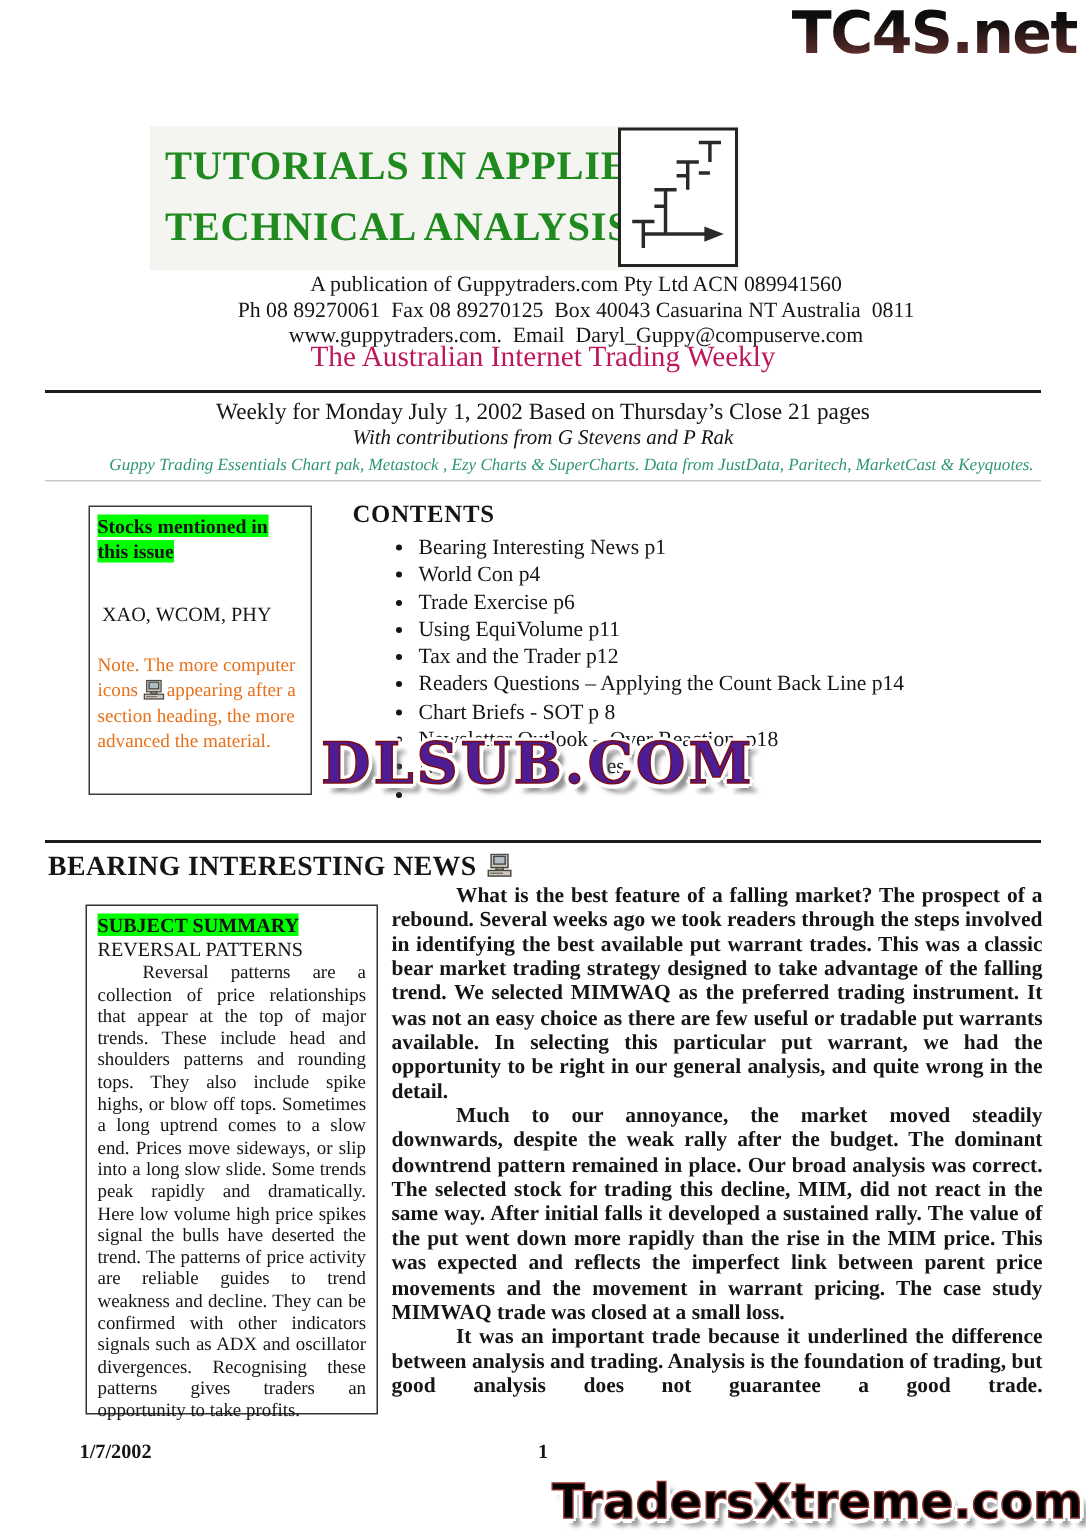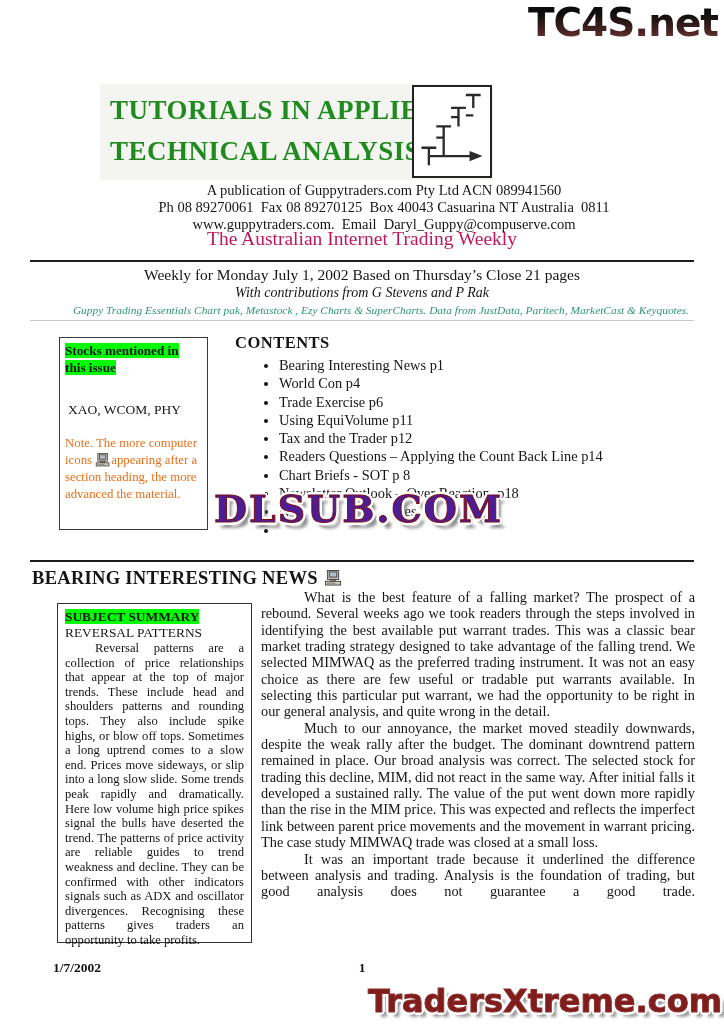--- a/index.html
+++ b/index.html
@@ -13,21 +13,21 @@
         -webkit-background-clip:text;background-clip:text;color:transparent;
         text-shadow:0 0 0 rgba(0,0,0,0);}
   .dlsub{position:absolute;left:214px;top:486px;z-index:6;
          font-family:"DejaVu Serif",serif;font-weight:bold;font-size:38px;letter-spacing:2px;
          color:#4c1d95;-webkit-text-stroke:1px #7d0c10;
          text-shadow:-2px -2px 0 #fff,2px -2px 0 #fff,-2px 2px 0 #fff,2px 2px 0 #fff,
                      -3px 0 0 #fff,3px 0 0 #fff,0 -3px 0 #fff,0 3px 0 #fff,
                      5px 6px 3px rgba(110,110,110,.75);}
   .txtreme{position:absolute;top:982px;right:2px;z-index:6;
          font-family:"DejaVu Sans",sans-serif;font-weight:bold;font-size:32px;letter-spacing:0px;
-         color:#7f1d1d;-webkit-text-stroke:1px #8c2f2c;
+         color:#000000;-webkit-text-stroke:1px #8c2f2c;
          text-shadow:-2px -2px 0 #fff,2px -2px 0 #fff,-2px 2px 0 #fff,2px 2px 0 #fff,
                      -3px 0 0 #fff,3px 0 0 #fff,0 -3px 0 #fff,0 3px 0 #fff,
                      5px 5px 3px rgba(130,130,130,.8);}
 
   
   .title-block{position:absolute;left:100px;top:84px;width:393px;height:96px;background:#f4f4f1;}
   .title-lines{position:absolute;left:10px;top:6px;font-weight:bold;font-size:27px;
                line-height:41px;color:#1f8b1f;letter-spacing:.5px;white-space:nowrap;}
   .logo-box{position:absolute;right:1px;top:1px;width:80px;height:93px;background:#fff;
             border:2px solid #222;box-sizing:border-box;}
@@ -71,21 +71,21 @@
 
   .summary-box{position:absolute;left:57px;top:603px;width:195px;height:340px;
                border:1px solid #333;box-sizing:border-box;padding:5px 7px;}
   .sum-label{font-weight:bold;font-size:13.4px;line-height:15.5px;}
   .sum-sub{font-size:13.4px;line-height:15.5px;}
   .sum-body{margin-top:1px;font-size:12.6px;line-height:14.6px;text-align:justify;
             text-indent:30px;}
 
   .main-col{position:absolute;left:261px;top:589px;width:434px;}
   .main-col p{margin:0;font-size:14.3px;line-height:16.35px;text-align:justify;
-              text-indent:43px;}
+              text-indent:43px;font-weight:bold;}
   .main-col p:last-child{text-align-last:justify;}
 
   
   .foot-date{position:absolute;left:53px;top:960px;font-weight:bold;font-size:13.5px;}
   .foot-page{position:absolute;left:30px;top:960px;width:664px;text-align:center;
              font-weight:bold;font-size:13.5px;}
 </style>
 </head>
 <body>
 

